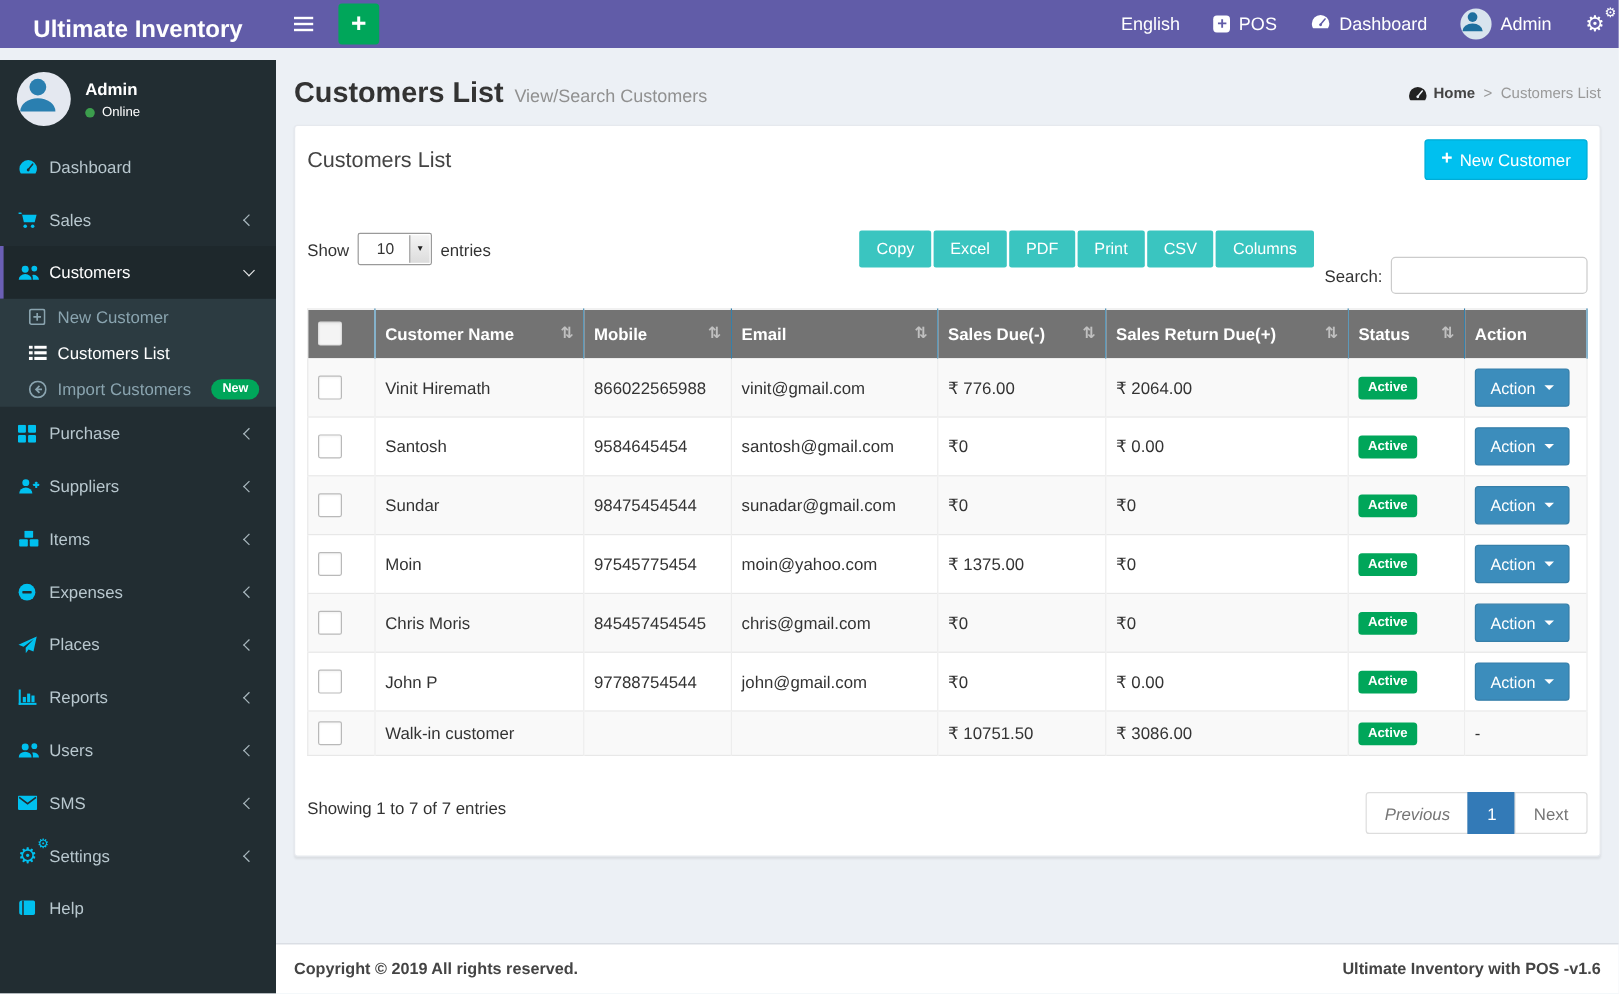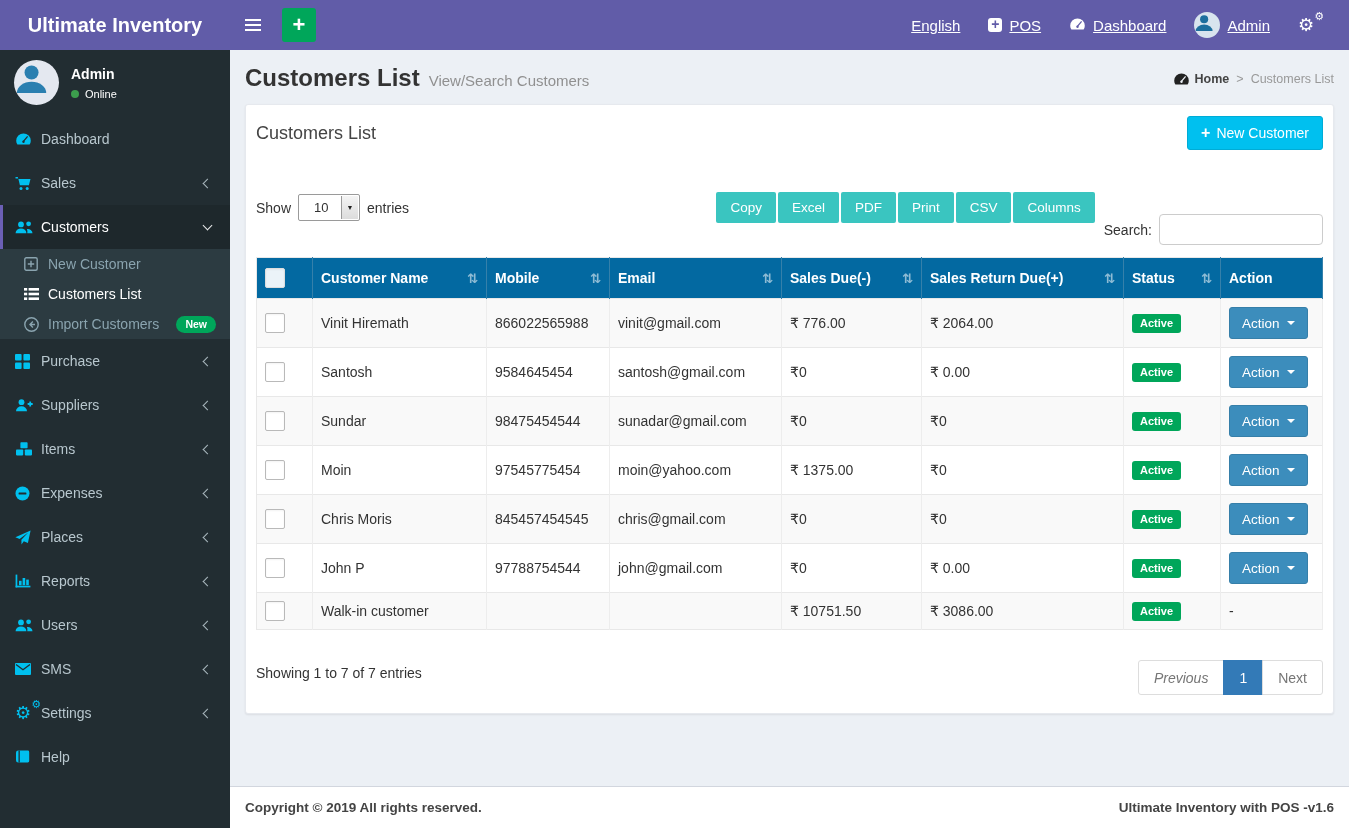--- a/index.html
+++ b/index.html
@@ -1,28 +1,28 @@
 <!DOCTYPE html>
 <html><head>
 <meta charset="utf-8">
 <style>
   * { margin:0; padding:0; box-sizing:border-box; }
   html,body { width:1349px; height:828px; overflow:hidden; }
   body { font-family:"Liberation Sans","DejaVu Sans",sans-serif; font-size:14px; color:#333; background:#ecf0f5; position:relative; }
 
   
-  .topbar { position:absolute; top:0; left:0; right:0; height:50px; background:#615ca8; display:flex; z-index:20; --nbg:#615ca8; }
+  .topbar { position:absolute; top:0; left:0; right:0; height:40px; background:#615ca8; display:flex; z-index:20; --nbg:#615ca8; }
   .logo { width:230px; height:50px; line-height:50px; text-align:center; color:#fff; font-size:20px; font-weight:bold; flex:none; }
   .nav-left { display:flex; align-items:center; }
   .hamburger { width:46px; height:50px; display:flex; align-items:center; justify-content:center; cursor:pointer; }
   .bars { width:16px; height:2.4px; background:#fff; position:relative; display:block; }
   .bars::before,.bars::after { content:""; position:absolute; left:0; width:16px; height:2.4px; background:#fff; }
   .bars::before { top:-5px; } .bars::after { top:5px; }
   .add-btn { width:34px; height:34px; background:#00a65a; border:none; border-radius:3px; color:#fff; font-size:22px; line-height:30px; font-weight:bold; cursor:pointer; margin-left:6px; }
-  .nav-right { margin-left:auto; display:flex; align-items:center; gap:28px; padding-right:27px; color:#fff; font-size:15px;text-decoration:underline; }
+  .nav-right { margin-left:auto; display:flex; align-items:center; gap:28px; padding-right:4px; color:#fff; font-size:15px; }
   .nav-item { display:flex; align-items:center; gap:7px; cursor:pointer; color:#fff; }
   .psq { width:14px; height:14px; background:#fff; border-radius:3px; position:relative; display:inline-block; }
   .psq::before { content:"+"; position:absolute; left:0; top:0; width:14px; height:14px; color:#615ca8; font-size:14px; font-weight:bold; line-height:13px; text-align:center; }
   .avatar { border-radius:50%; background:#d8e4ee; overflow:hidden; display:flex; align-items:flex-end; justify-content:center; color:#1f7bab; }
   .avatar svg { width:78%; height:78%; margin-bottom:-10%; }
   .avatar.sm { width:26px; height:26px; }
   .cogsw { position:relative; display:inline-block; width:24px; font-size:18px; line-height:1; }
   .cogsw .g2 { position:absolute; right:-2px; top:-5px; font-size:11px; }
 
   
@@ -66,21 +66,21 @@
   .show-group { display:flex; align-items:center; gap:7px; color:#333; }
   .select { width:62px; height:27px; border:1px solid #9a9a9a; background:#fff; position:relative; font-size:13px; display:flex; align-items:center; padding-left:15px; cursor:pointer; border-radius:2px; }
   .select .arrow-box { position:absolute; top:1px; right:1px; bottom:1px; width:17px; background:linear-gradient(#f4f4f4,#dcdcdc); border-left:1px solid #9a9a9a; display:flex; align-items:center; justify-content:center; font-size:7px; color:#222; }
   .export-group { margin-left:auto; display:flex; }
   .exp-btn { background:#3ac5c0; border:none; color:#fff; font-size:13.5px; padding:8px 14px; margin-left:2px; border-radius:2px; cursor:pointer; }
   .search-group { display:flex; align-items:center; gap:7px; margin-left:9px; color:#333;margin-top:44px; }
   .search-input { width:164px; height:31px; border:1px solid #ccc; border-radius:4px; background:#fff; padding:0 8px; font-family:inherit; font-size:13px; }
 
   
   table.data { width:100%; border-collapse:collapse; border:1px solid #e8e8e8; }
-  table.data th { background:#0369a1; color:#fff; font-size:14px; font-weight:bold; text-align:left; padding:10px 8px; border-right:1px solid #3580aa; position:relative; cursor:pointer; }
+  table.data th { background:#737373; color:#fff; font-size:14px; font-weight:bold; text-align:left; padding:10px 8px; border-right:1px solid #3580aa; position:relative; cursor:pointer; }
   table.data th .thwrap { display:flex; align-items:center; }
   .sort-ic { margin-left:auto; color:rgba(255,255,255,.55); font-size:13px; padding-left:6px; }
   table.data td { padding:8px; border-top:1px solid #e8e8e8; border-right:1px solid #ededed; vertical-align:middle; color:#333; font-size:14px; }
   table.data tr.odd td { background:#f9f9f9; }
   table.data tr.tall td { height:34px; }
   .cb { width:20px; height:20px; border:1px solid #b9b9b9; border-radius:2px; background:#fff; display:inline-block; vertical-align:middle; box-shadow:inset 0 1px 2px rgba(0,0,0,.05); cursor:pointer; }
   th .cb { border-color:#ddd; background:rgba(255,255,255,.92); }
   .badge-status { display:inline-block; background:#00a65a; color:#fff; font-size:11px; font-weight:bold; padding:3.5px 8px; border-radius:3px; }
   .action-btn { background:#3c8dbc; border:1px solid #367fa9; color:#fff; font-size:13.5px; padding:7.5px 12px; border-radius:3px; cursor:pointer; display:inline-flex; align-items:center; gap:7px; }
   .caret { width:0; height:0; border-left:4px solid transparent; border-right:4px solid transparent; border-top:4px solid #fff; display:inline-block; }

